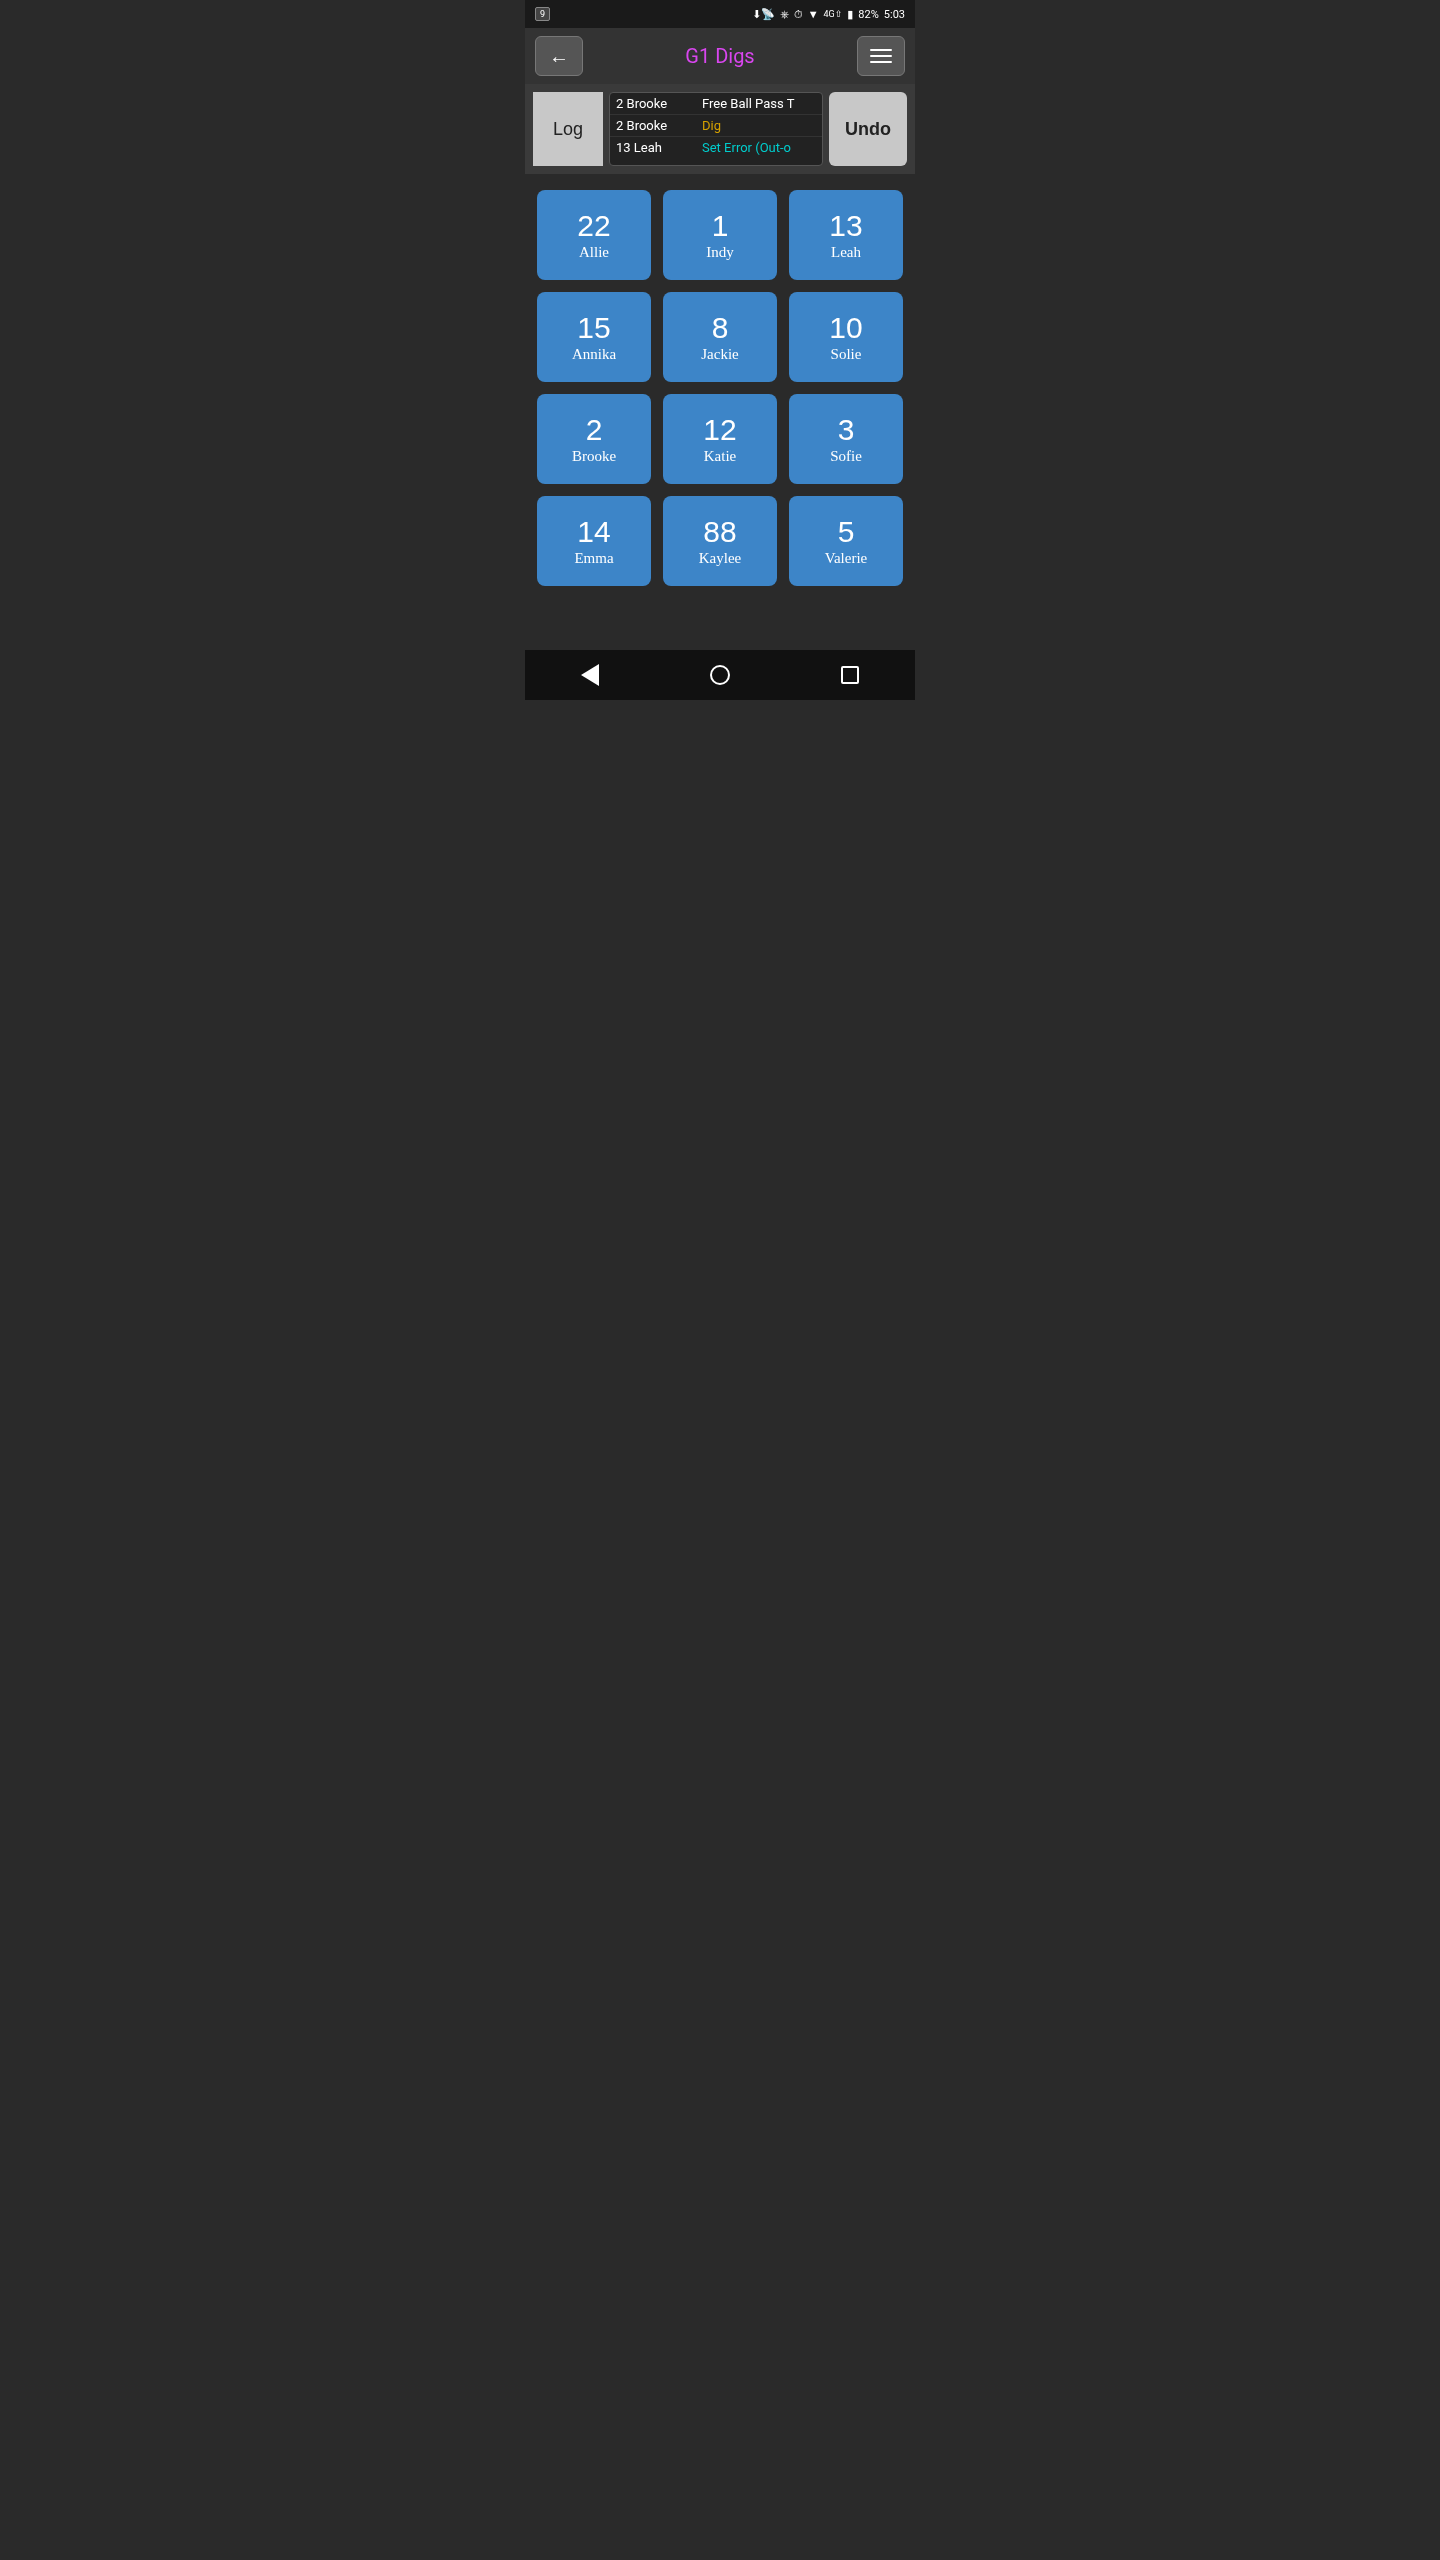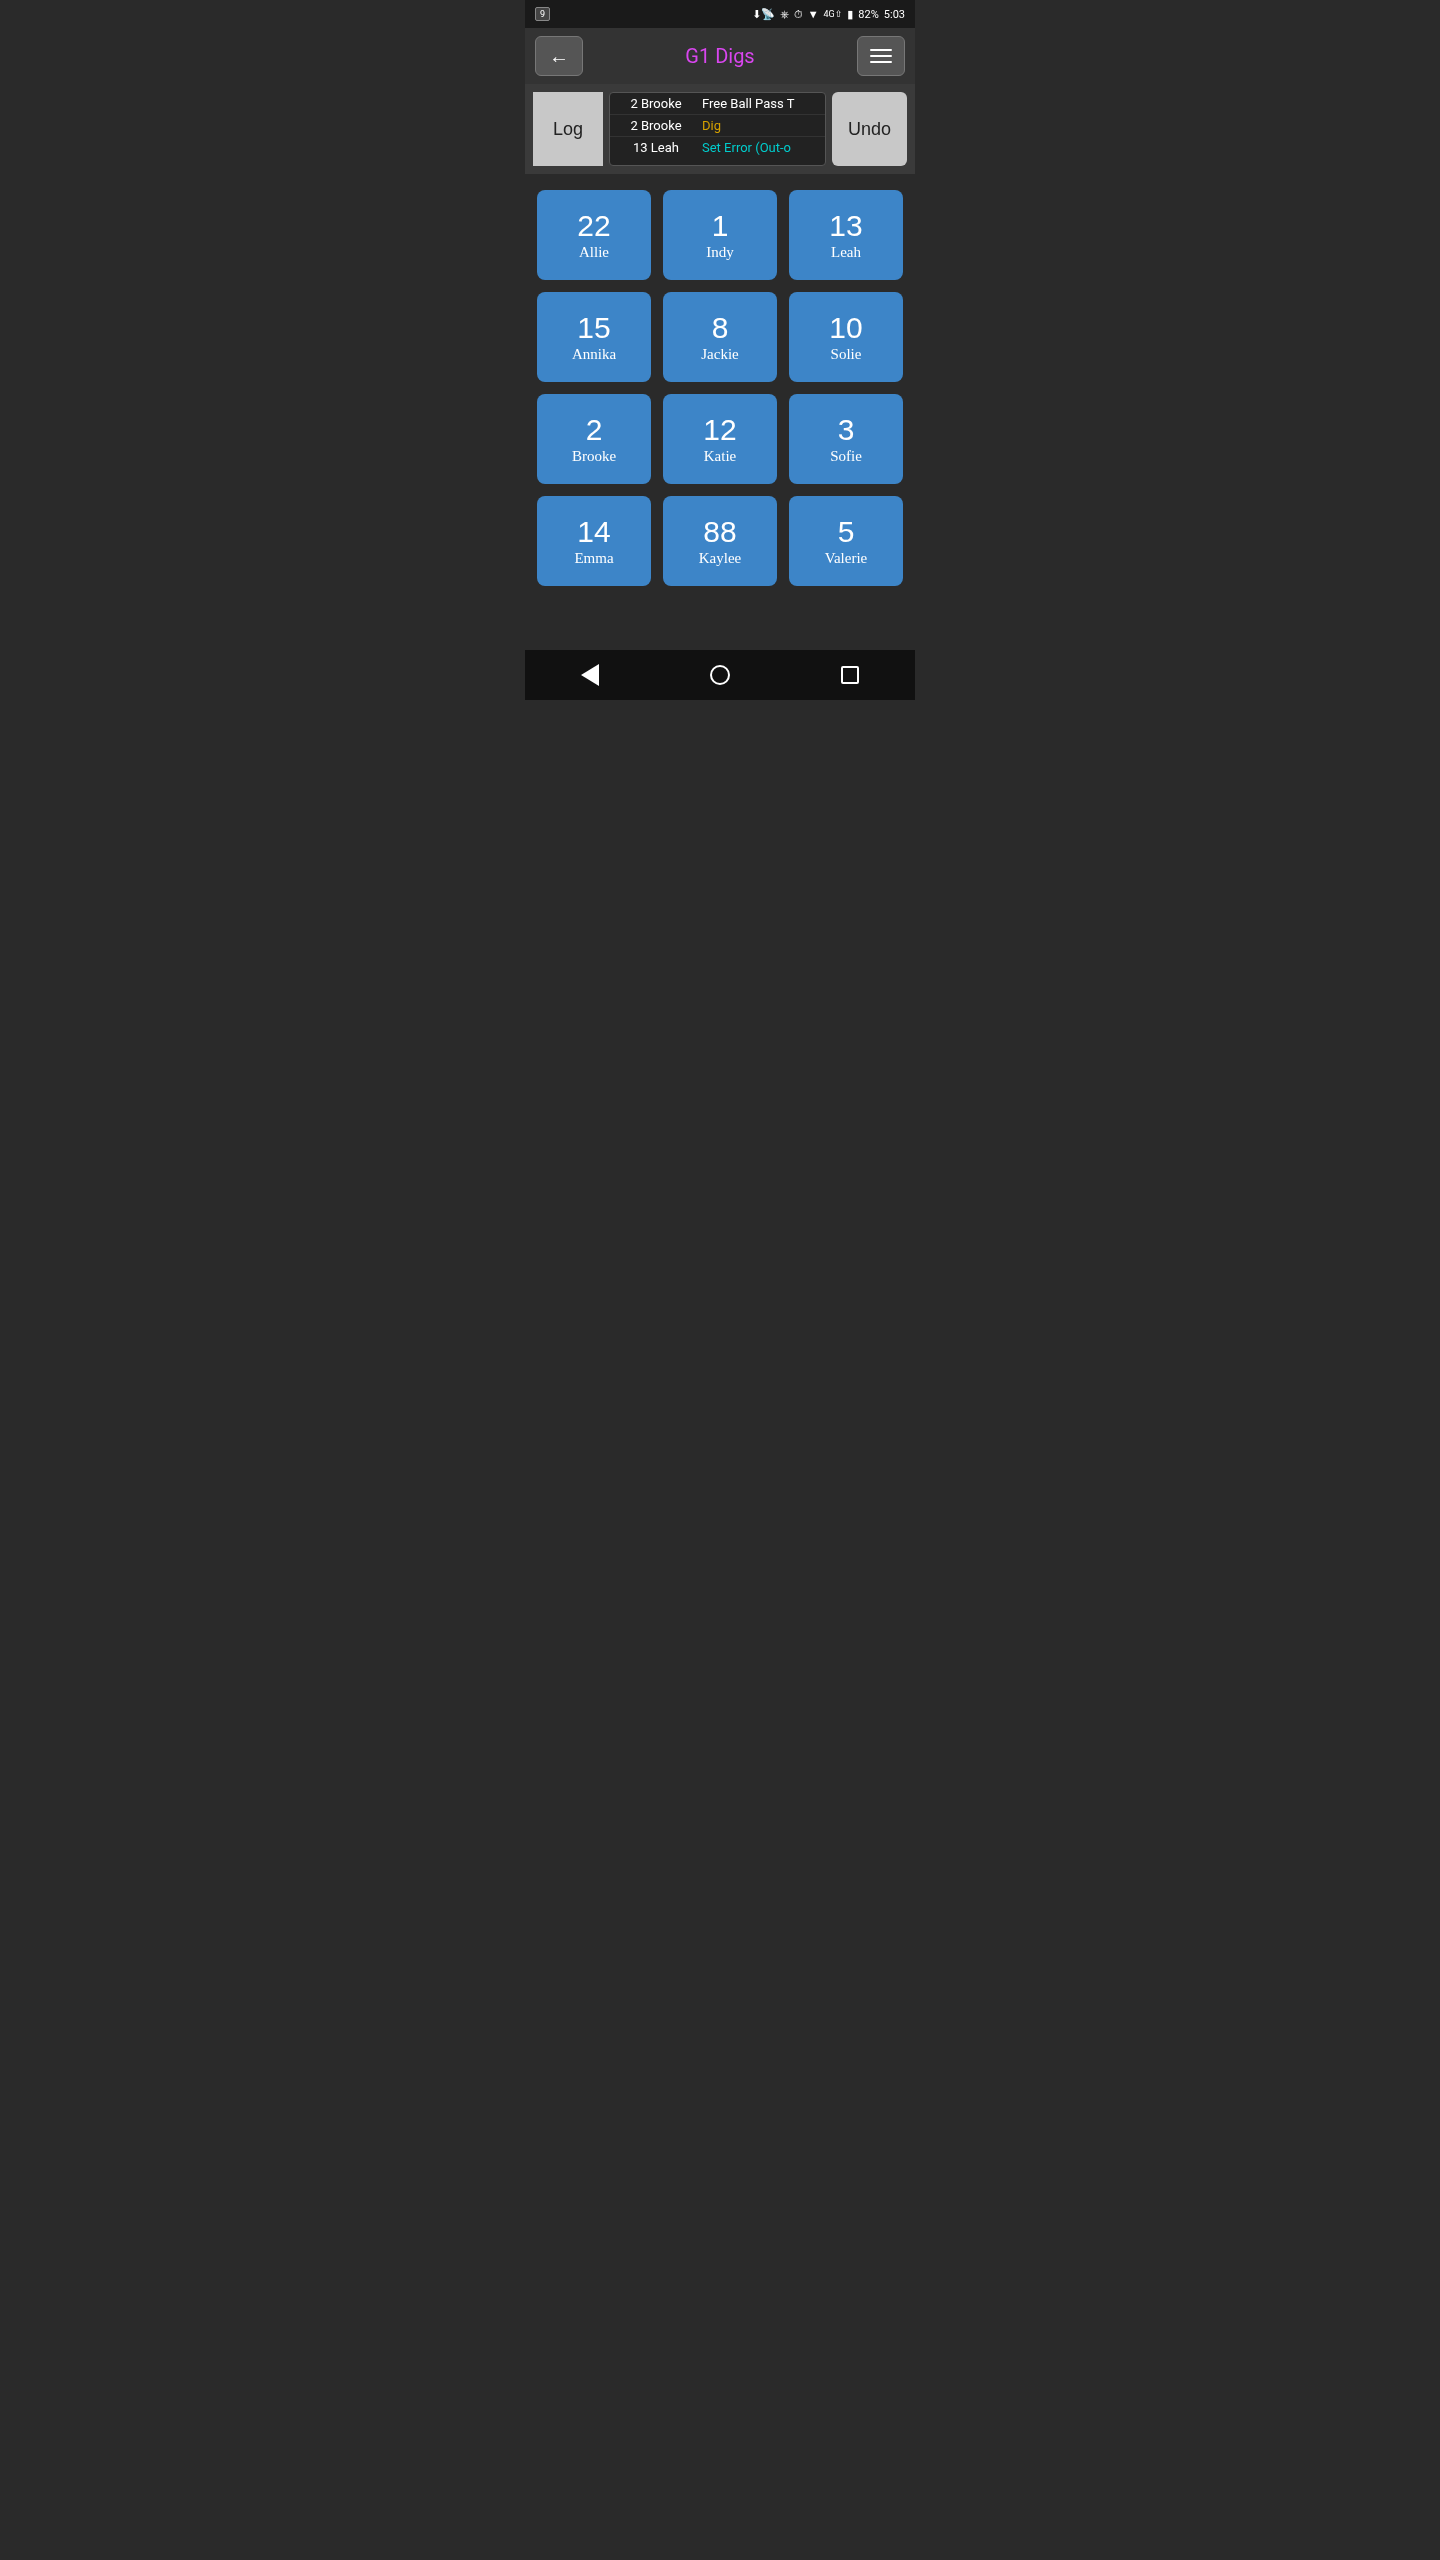--- a/index.html
+++ b/index.html
@@ -119,21 +119,20 @@
       overflow: hidden;
       display: flex;
       flex-direction: column;
     }
     .log-entry {
       display: flex;
       align-items: center;
       padding: 3px 6px;
       border-bottom: 1px solid #333;
       gap: 6px;
-      text-align: center;
     }
     .log-entry:last-child {
       border-bottom: none;
     }
     .log-player {
       color: #fff;
       font-size: 13px;
       min-width: 80px;
     }
     .log-action-white {
@@ -147,21 +146,21 @@
     .log-action-cyan {
       color: #00cccc;
       font-size: 13px;
     }
     .undo-btn {
       background: #c8c8c8;
       border: none;
       border-radius: 6px;
       padding: 16px 16px;
       font-size: 18px;
-      font-weight: 400;
+      font-weight: 700;
       cursor: pointer;
       color: #222;
       min-width: 70px;
     }
 
     
     .grid-area {
       flex: 1;
       padding: 16px 12px 12px 12px;
       display: flex;

